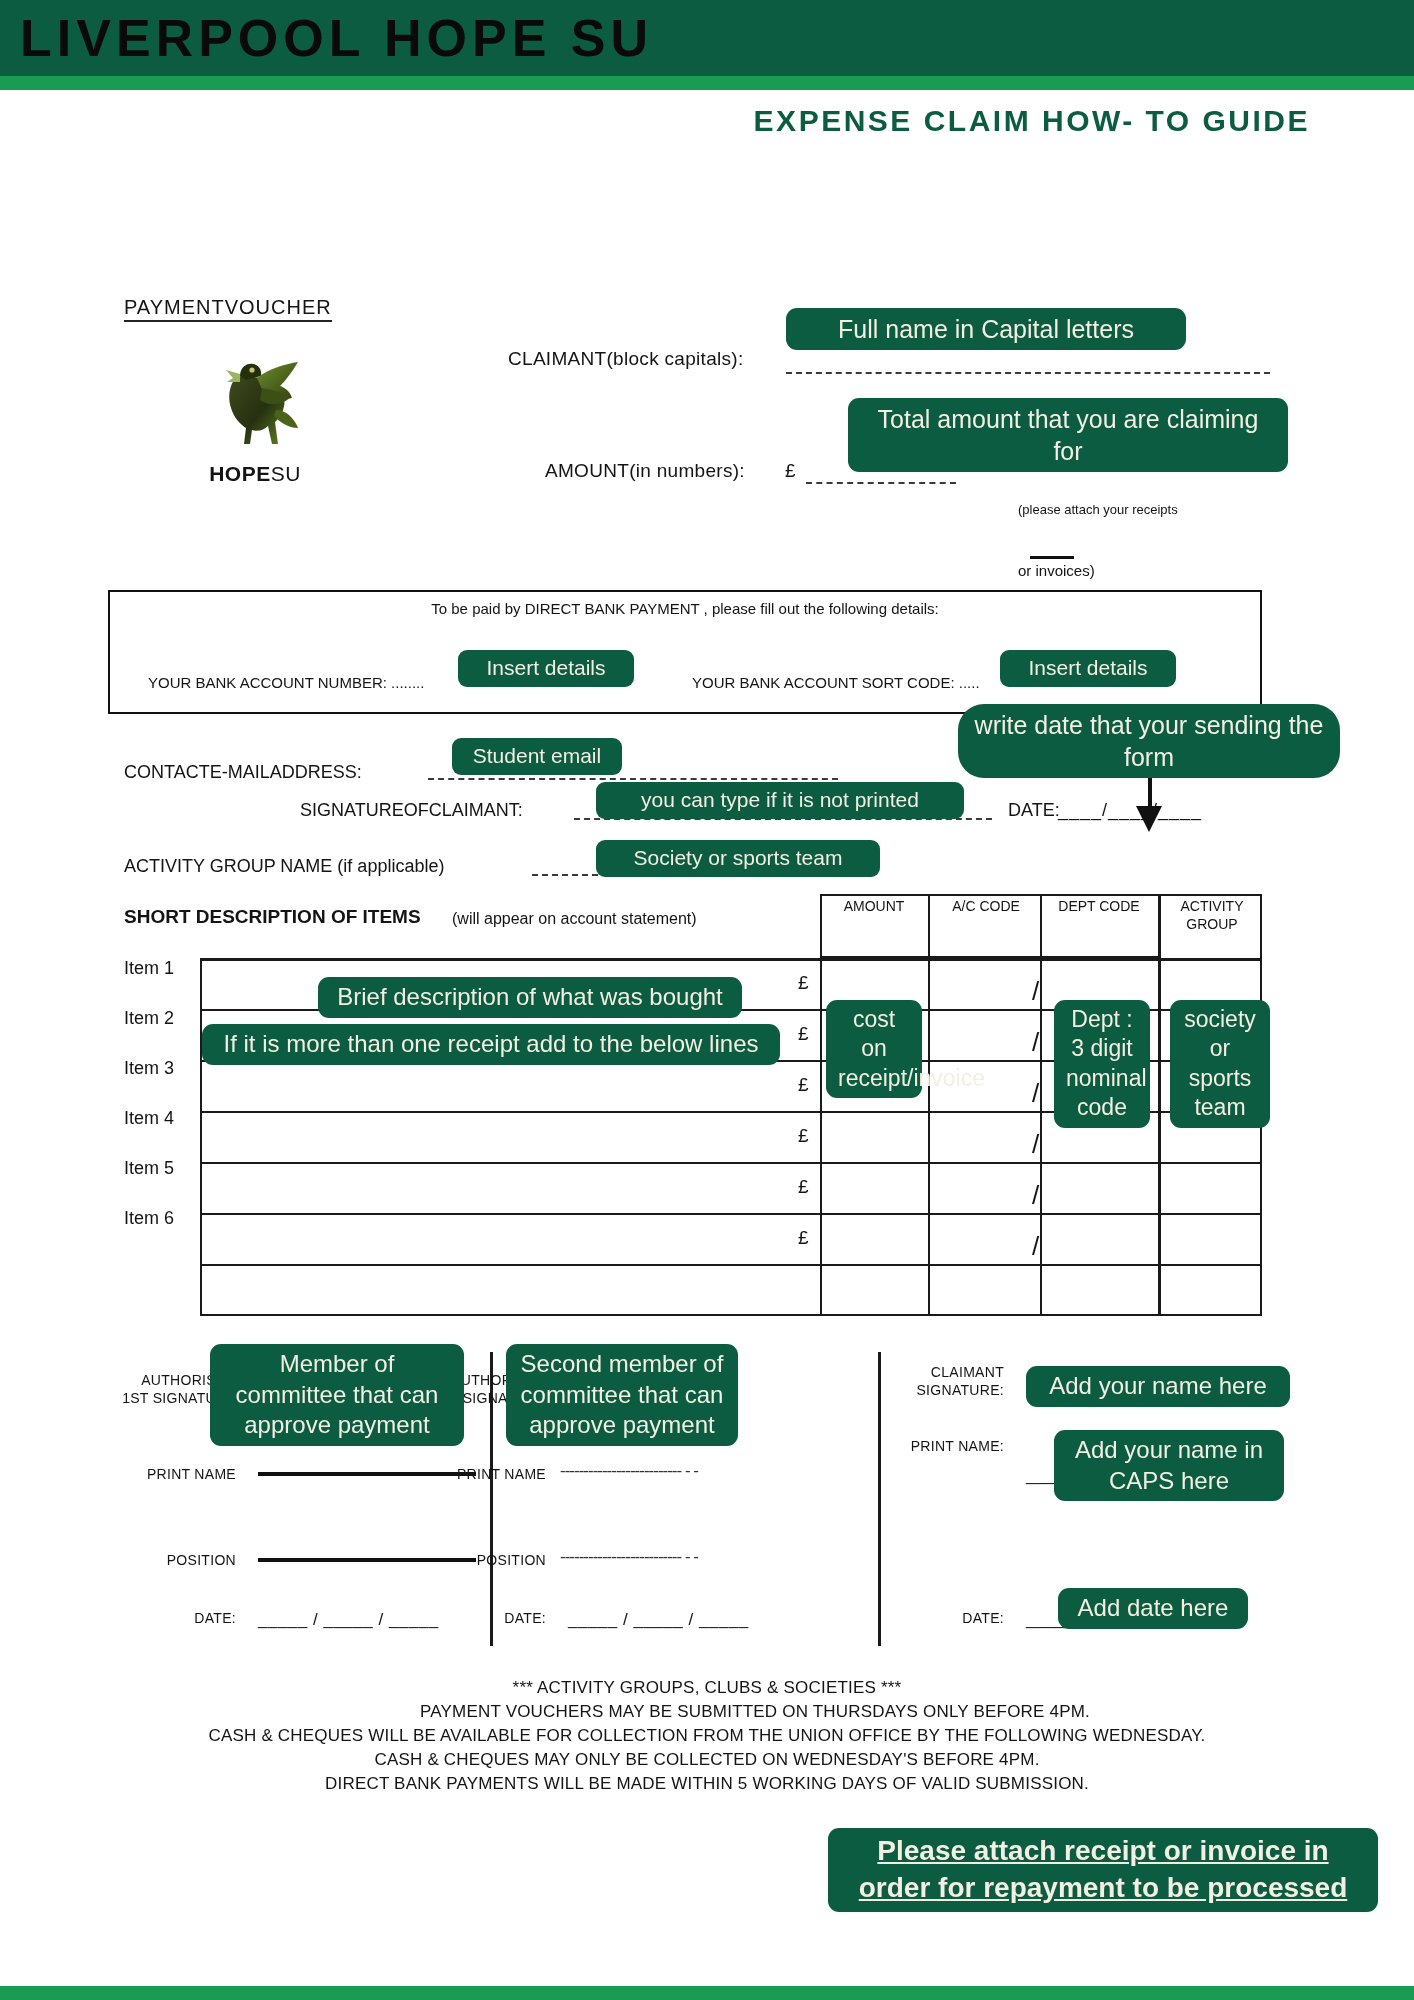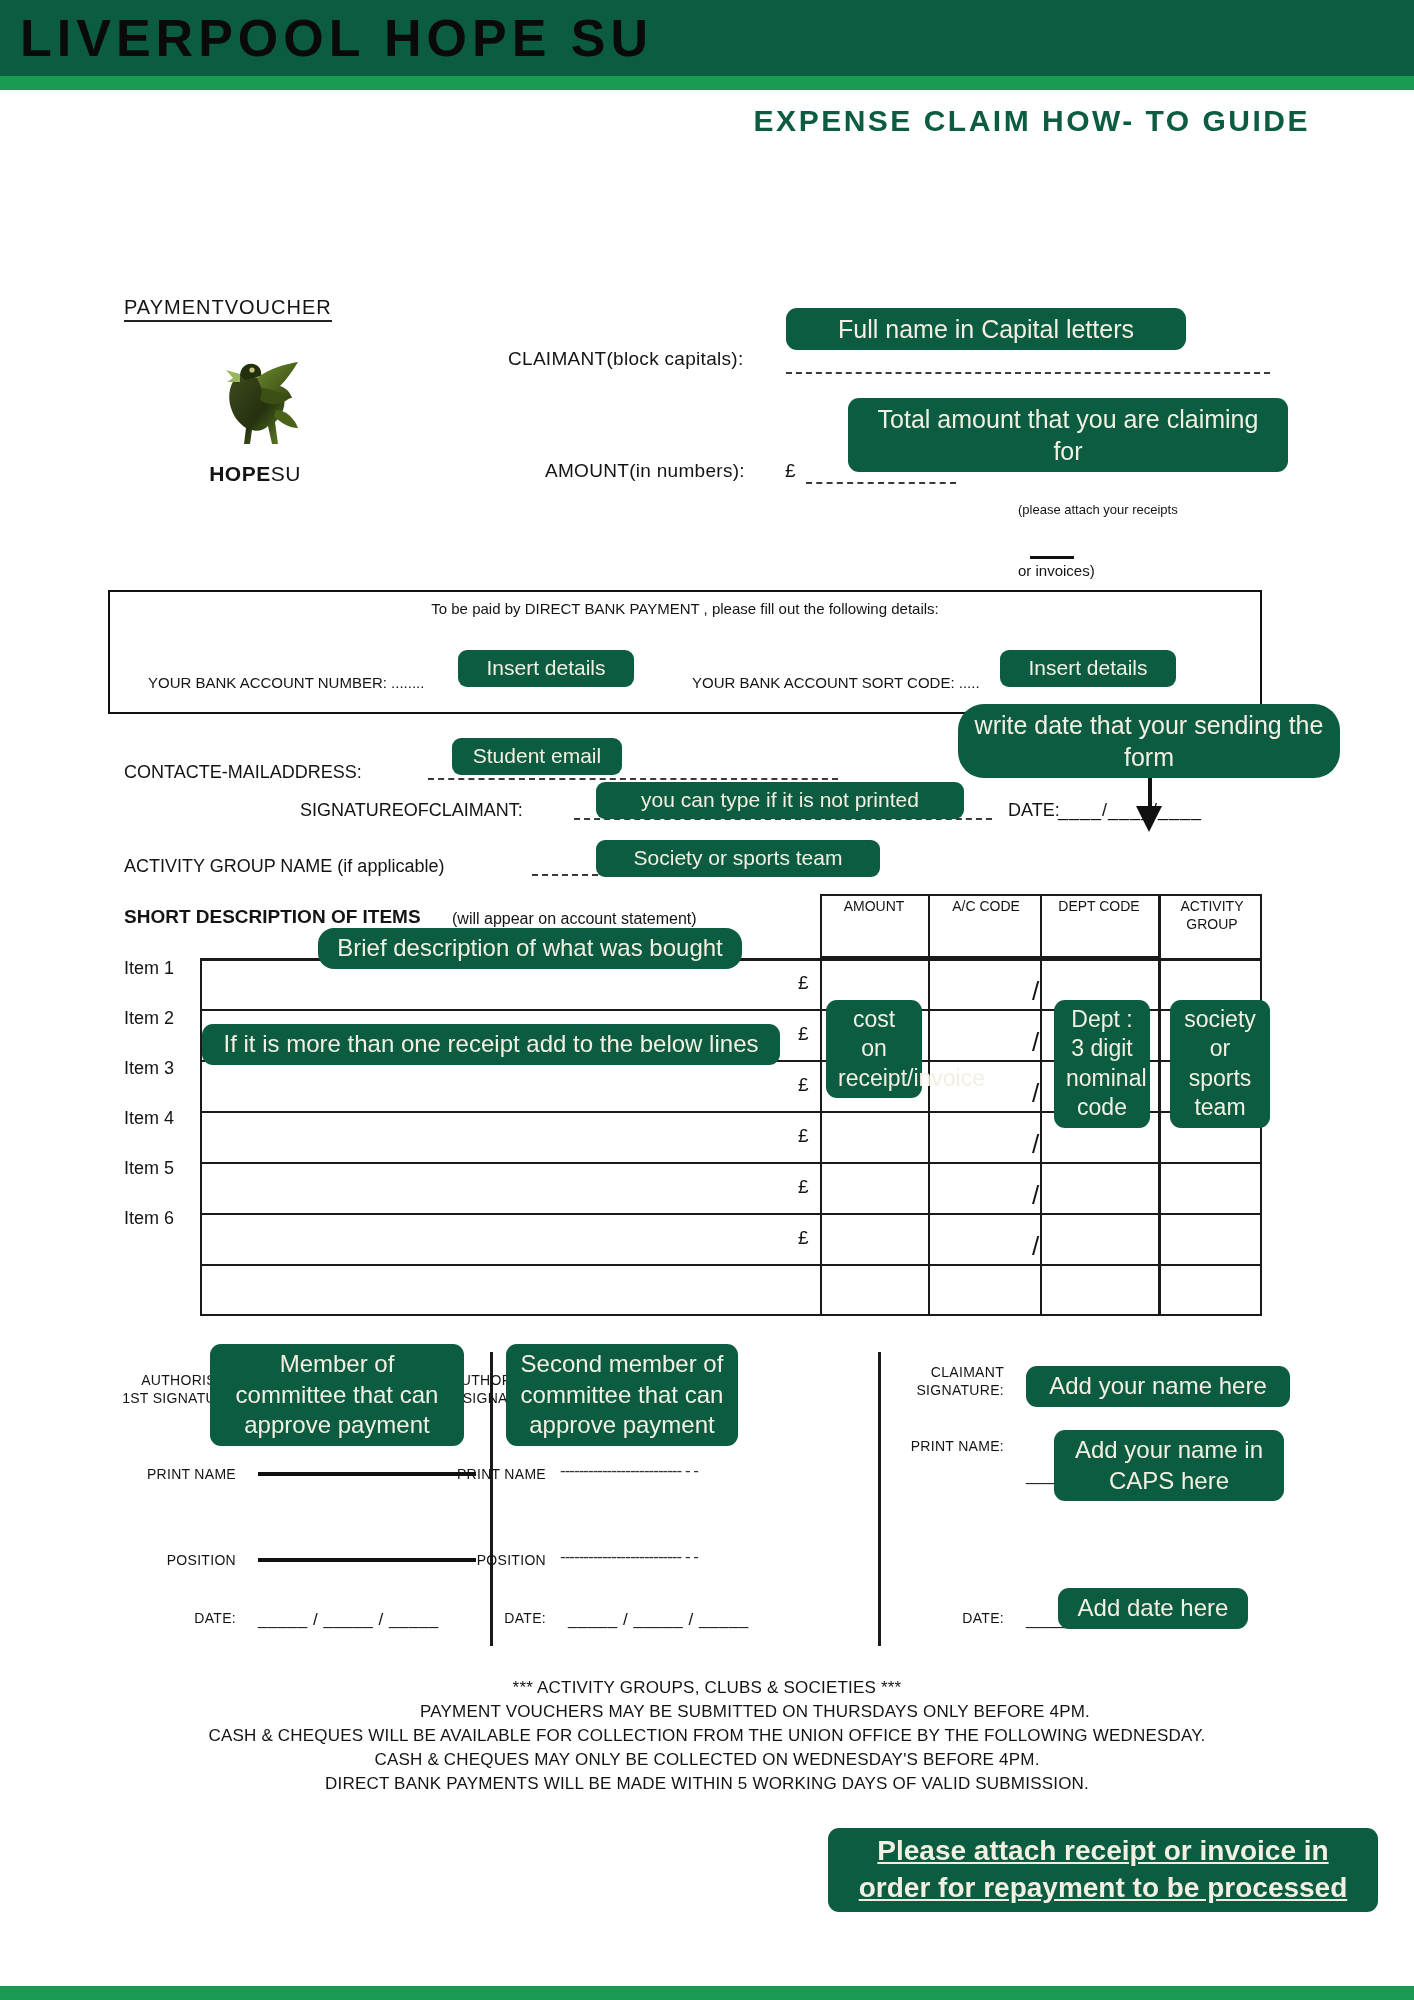--- a/index.html
+++ b/index.html
@@ -234,21 +234,21 @@
 <div class="pound" style="left:798px; top:1176px;">£</div>
 <div class="pound" style="left:798px; top:1227px;">£</div>
 
 <div class="slash" style="left:1032px; top:976px;">/</div>
 <div class="slash" style="left:1032px; top:1027px;">/</div>
 <div class="slash" style="left:1032px; top:1078px;">/</div>
 <div class="slash" style="left:1032px; top:1129px;">/</div>
 <div class="slash" style="left:1032px; top:1180px;">/</div>
 <div class="slash" style="left:1032px; top:1231px;">/</div>
 
-<div class="callout" style="left:318px; top:928px; width:424px; font-size:24px;border-radius:16px;">Brief description of what was bought</div>
+<div class="callout" style="left:318px; top:977px; width:424px; font-size:24px;">Brief description of what was bought</div>
 <div class="callout" style="left:202px; top:1024px; width:578px; font-size:24px;">If it is more than one receipt add to the below lines</div>
 <div class="callout" style="left:826px; top:1000px; width:96px; font-size:23px; text-align:center;">cost on receipt/invoice</div>
 <div class="callout" style="left:1054px; top:1000px; width:96px; font-size:23px;">Dept : 3 digit nominal code</div>
 <div class="callout" style="left:1170px; top:1000px; width:100px; font-size:23px;">society or sports team</div>
 
 <div class="vsep" style="left:490px; top:1352px; height:294px;"></div>
 <div class="vsep" style="left:878px; top:1352px; height:294px;"></div>
 
 <div class="sig-label" style="left:100px; top:1372px; width:136px;">AUTHORISED</div>
 <div class="sig-label" style="left:100px; top:1390px; width:136px;">1ST SIGNATURE</div>

